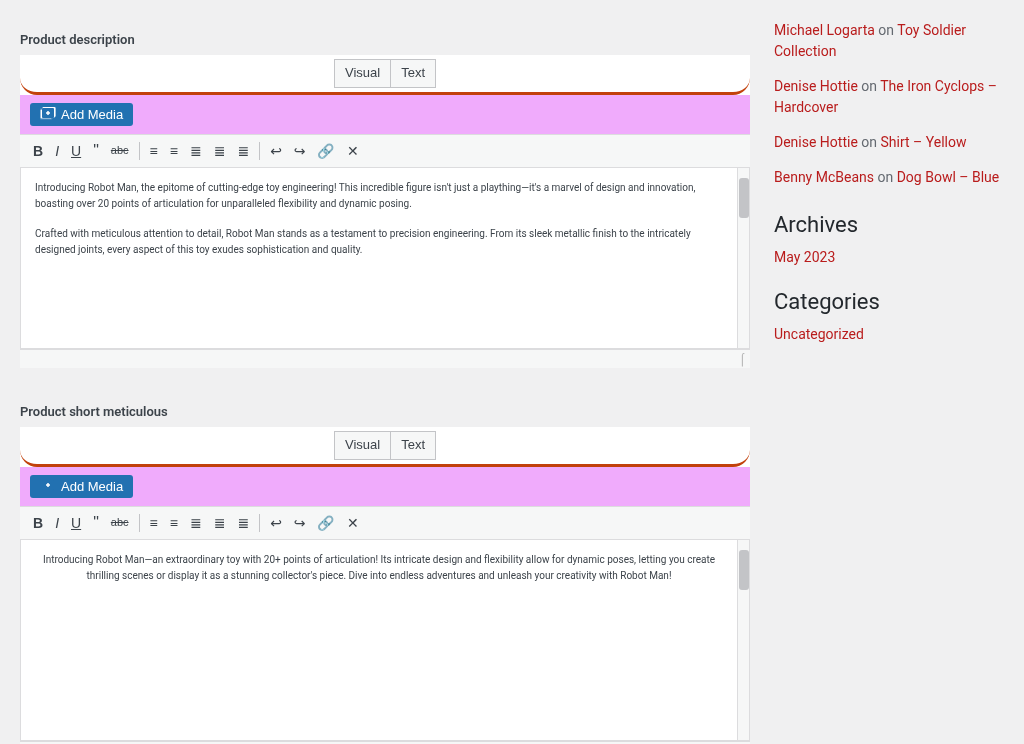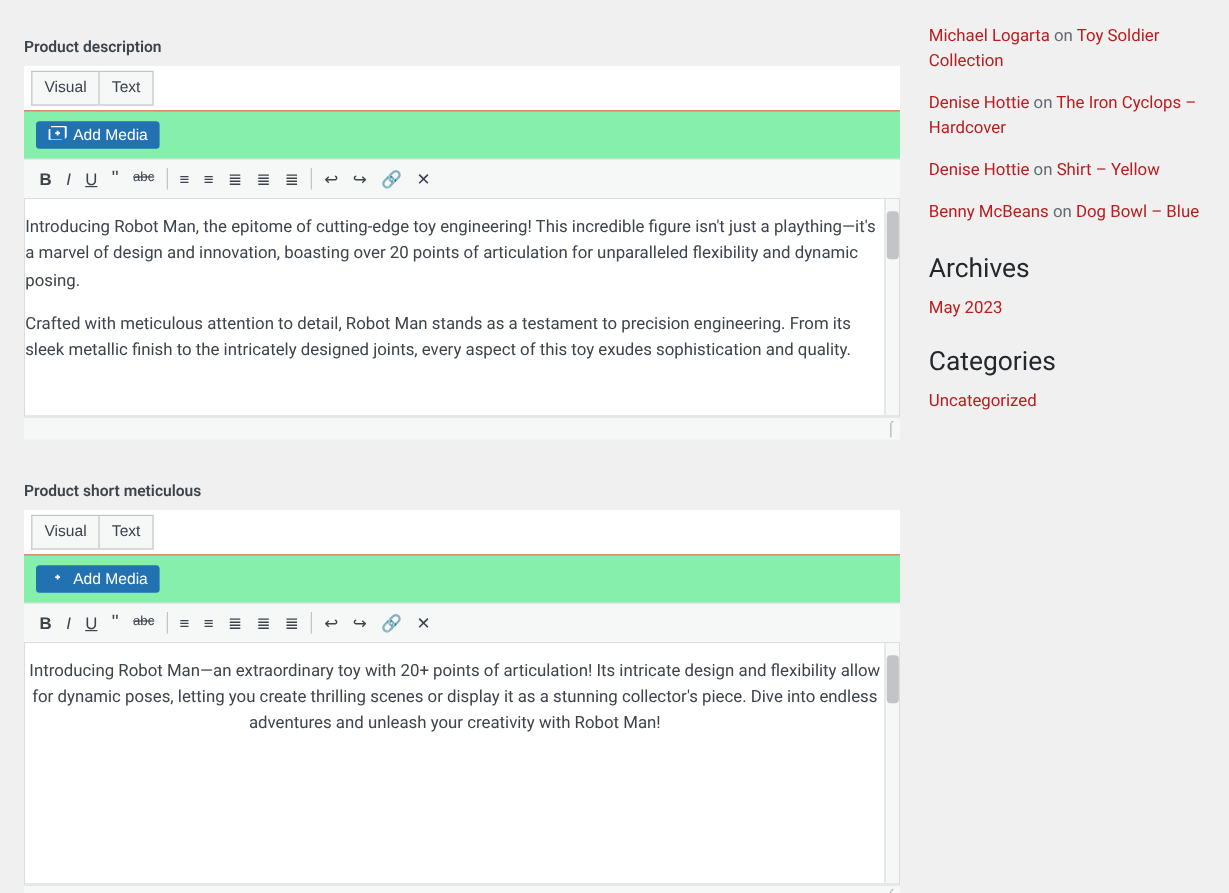--- a/index.html
+++ b/index.html
@@ -31,41 +31,42 @@
       color: #3c434a;
       font-weight: 600;
       padding: 12px 0 8px 0;
       background: #f0f0f1;
     }
     .editor-wrapper {
       background: #fff;
     }
     .editor-topbar {
       display: flex;
-      justify-content: flex-start;
+      justify-content: center;
       align-items: center;
       padding: 4px 6px;
-      border-bottom: 1px solid #c2410c;
+      border-bottom: 3px solid #c2410c;
+      border-radius: 17px;
     }
     .tab-btn {
       font-size: 13px;
       padding: 3px 10px;
       border: 1px solid #c3c4c7;
       background: #f6f7f7;
       cursor: pointer;
       color: #3c434a;
       line-height: 1.6;
     }
     .tab-btn:first-child {
       border-right: none;
     }
     .add-media-bar {
       padding: 8px 10px;
       border-bottom: 1px solid #dcdcde;
-      background: #86efac;
+      background: #f0abfc;
     }
     .add-media-btn {
       display: inline-flex;
       align-items: center;
       gap: 5px;
       background: #2271b1;
       color: #fff;
       border: none;
       border-radius: 3px;
       padding: 4px 10px;
@@ -100,24 +101,24 @@
       align-items: center;
       justify-content: center;
     }
     .toolbar-sep {
       width: 1px;
       height: 18px;
       background: #c3c4c7;
       margin: 0 3px;
     }
     .editor-body {
-      padding: 12px 0;
+      padding: 12px 14px;
       min-height: 180px;
       background: #fff;
-      font-size: 14px;
+      font-size: 10px;
       line-height: 1.6;
       color: #3c434a;
       position: relative;
     }
     .editor-body p {
       margin-bottom: 14px;
     }
     .editor-body p:last-child {
       margin-bottom: 0;
     }

